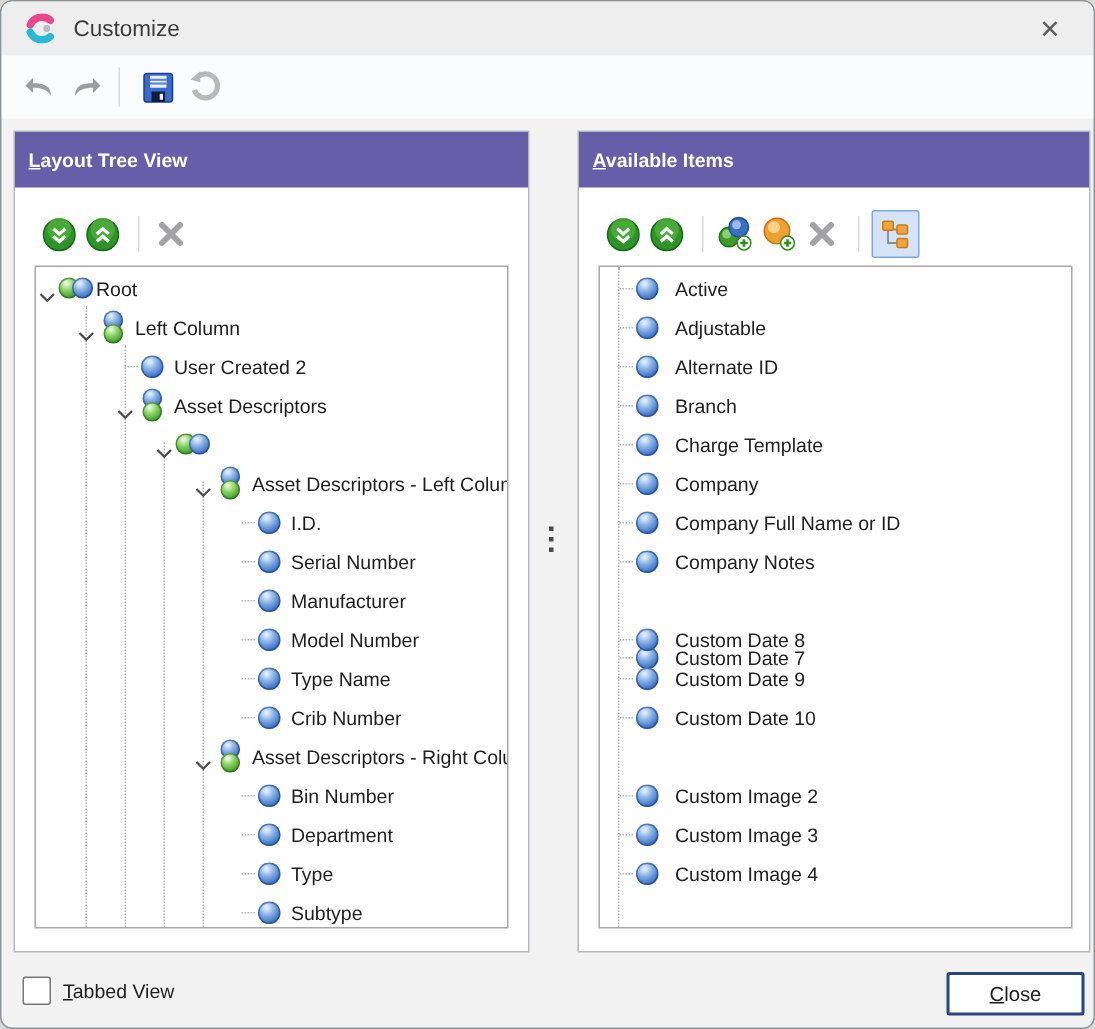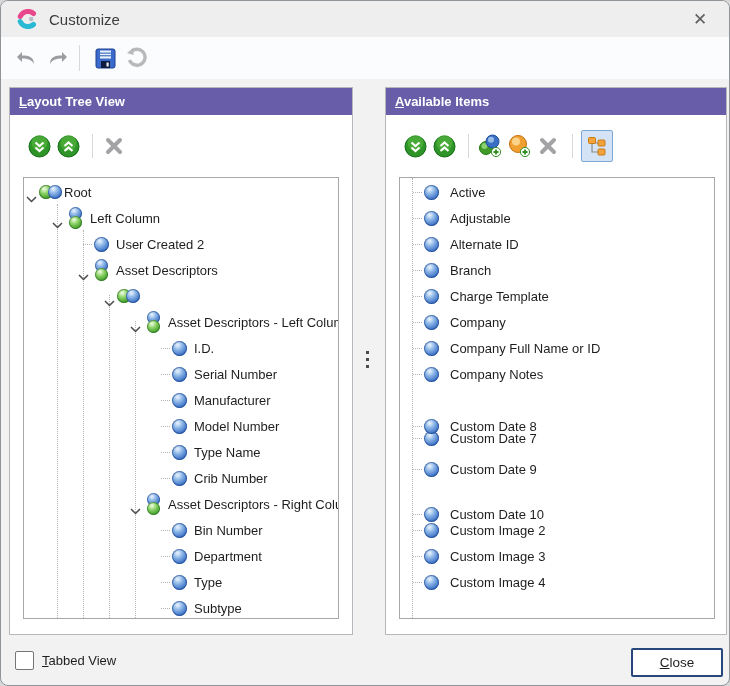--- a/index.html
+++ b/index.html
@@ -10,21 +10,21 @@
   .title-text{margin-left:12px;font-size:15px;color:#3c3c3c;}
   .close-btn{position:absolute;right:12px;top:4px;width:34px;height:28px;display:flex;align-items:center;justify-content:center;font-size:17px;color:#5f5f5f;cursor:pointer;}
   
   .toolbar{position:absolute;left:0;top:36px;width:100%;height:42px;background:#fbfcfd;display:flex;align-items:center;}
   .tb-btn{width:26px;height:26px;display:flex;align-items:center;justify-content:center;margin-left:6px;}
   .tb-sep{width:1px;height:26px;background:#d9d9d9;margin:0 6px 0 8px;}
   
   .panel{position:absolute;top:86px;height:548px;background:#ffffff;border:1px solid #b6b6bc;box-sizing:border-box;}
   .panel-left{left:8px;width:344px;}
   .panel-right{left:384px;width:342px;}
-  .panel-header{height:27px;background:#675DA9;color:#ffffff;font-weight:bold;font-size:13px;display:flex;align-items:center;padding-left:9px;}
+  .panel-header{height:37px;background:#675DA9;color:#ffffff;font-weight:bold;font-size:13px;display:flex;align-items:center;padding-left:9px;}
   .panel-header .accel{display:block;}
   .accel::first-letter{text-decoration:underline;}
   .panel-toolbar{height:62px;display:flex;align-items:center;padding-left:16px;}
   .pt-btn{width:26px;height:26px;display:flex;align-items:center;justify-content:center;margin-right:3px;}
   .pt-sep{width:1px;height:24px;background:#d9d9d9;margin:0 8px;}
   .pt-toggle{width:30px;height:30px;display:flex;align-items:center;justify-content:center;background:#d5e3f6;border:1px solid #7da7d9;border-radius:2px;}
   .listbox{position:absolute;left:13px;top:89px;width:314px;height:440px;border:1px solid #a8a8a8;background:#fff;overflow:hidden;box-sizing:content-box;}
   
   .tree-row,.list-row{position:absolute;left:0;width:100%;height:26px;cursor:default;}
   .tree-row span,.list-row span{position:absolute;}
@@ -356,26 +356,26 @@
         <div class="list-row" style="top: 204px; margin-top: 44px;">
           <span class="hconn" style="left:13px;top:12px;width:9px;"></span>
           <span class="sphere sp-blue icon-item" style="left:24px"></span>
           <span class="row-label" style="left:50px">Custom Date 7</span>
         </div>
         <div class="list-row" style="top: 236px;">
           <span class="hconn" style="left:13px;top:12px;width:9px;"></span>
           <span class="sphere sp-blue icon-item" style="left:24px"></span>
           <span class="row-label" style="left:50px">Custom Date 8</span>
         </div>
-        <div class="list-row" style="top: 279px; text-decoration: underline;">
+        <div class="list-row" style="top: 262px; text-decoration: underline;">
           <span class="hconn" style="left:13px;top:12px;width:9px;"></span>
           <span class="sphere sp-blue icon-item" style="left:24px"></span>
           <span class="row-label" style="left:50px">Custom Date 9</span>
         </div>
-        <div class="list-row" style="top: 288px; margin-top: 36px;">
+        <div class="list-row" style="top: 288px;">
           <span class="hconn" style="left:13px;top:12px;width:9px;"></span>
           <span class="sphere sp-blue icon-item" style="left:24px"></span>
           <span class="row-label" style="left:50px">Custom Date 10</span>
         </div>
         <div class="list-row" style="top: 340px;">
           <span class="hconn" style="left:13px;top:12px;width:9px;"></span>
           <span class="sphere sp-blue icon-item" style="left:24px"></span>
           <span class="row-label" style="left:50px">Custom Image 2</span>
         </div>
         <div class="list-row" style="top: 366px;">

